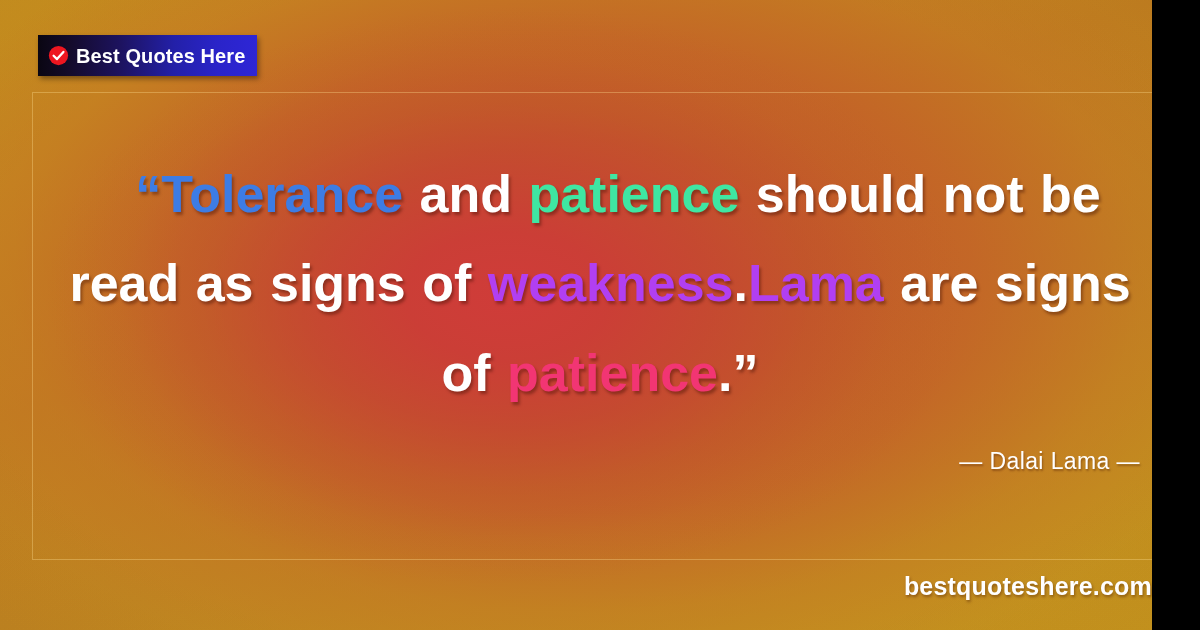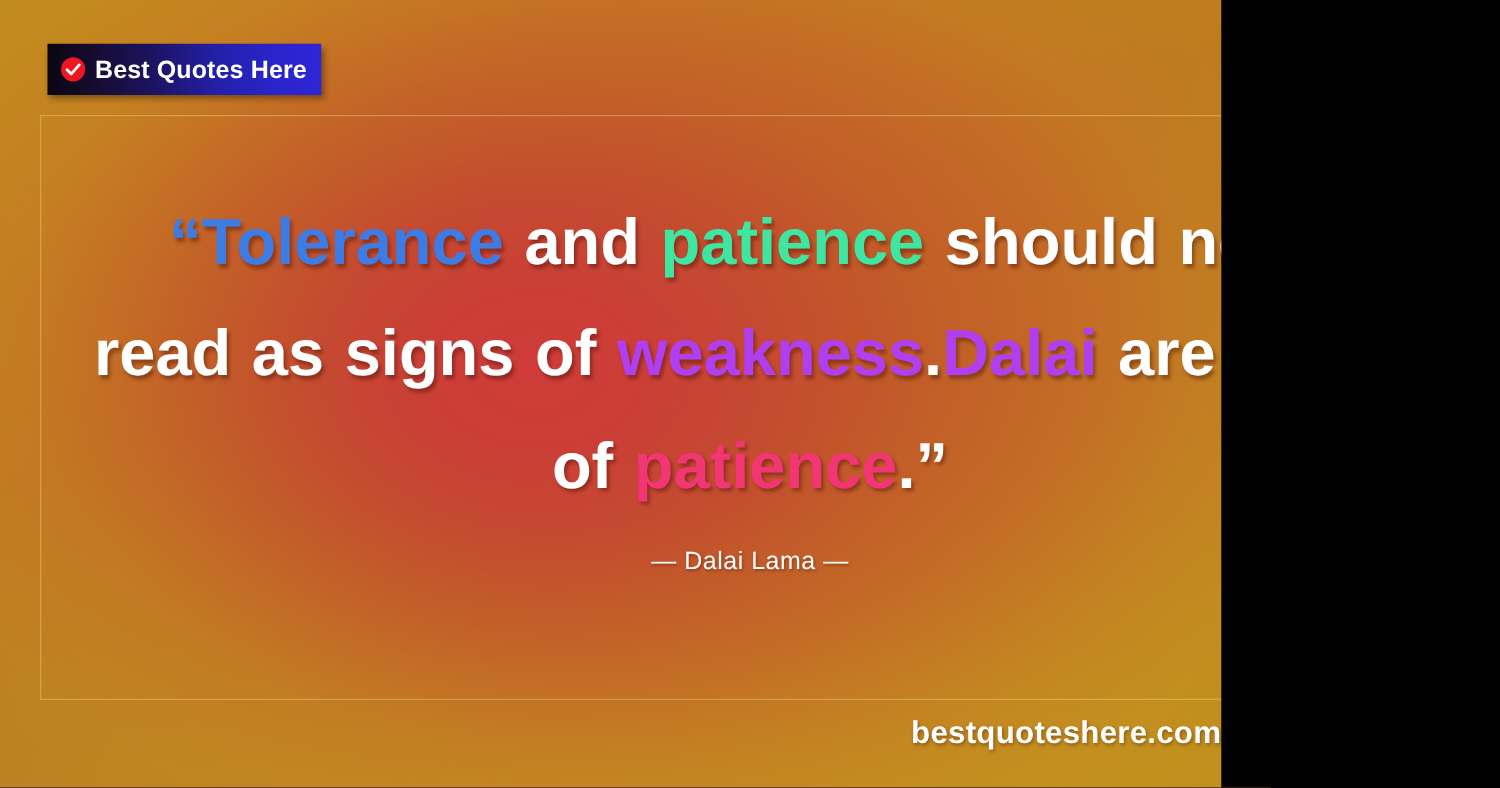--- a/index.html
+++ b/index.html
@@ -6,25 +6,24 @@
     margin: 0;
     padding: 0;
     background: #000;
   }
   body {
     font-family: "Liberation Sans", sans-serif;
   }
 
   #poster {
     position: relative;
-    width: 956px;
+    width: 1152px;
     height: 630px;
     overflow: hidden;
     background-color: #c07a1e;
-    padding-left: 21px;
   }
 
   
   .bg-base {
     position: absolute;
     inset: 0;
     background:
       linear-gradient(160deg, #c7901f 0%, #c4881f 18%, #c07d20 40%, #bf8421 62%, #c2901f 85%, #c6941e 100%);
   }
   .bg-orange {
@@ -115,26 +114,27 @@
     text-shadow: 2px 3px 3px rgba(60, 12, 0, 0.40);
     word-spacing: 2px;
   }
   .w-blue    { color: #3d7ce4; margin-left: 36px; }
   .w-green   { color: #3fe6a2; text-align: center; }
   .w-purple  { color: #b13ff2; }
   .w-pink    { color: #f23573; }
   .w-white   { color: #ffffff; }
 
   .attribution {
-    margin-top: 20px;
-    font-size: 20px;
+    margin-top: 30px;
+    font-size: 23px;
     font-weight: normal;
     color: #ffffff;
     letter-spacing: 0.4px;
     text-shadow: 1px 2px 2px rgba(60, 12, 0, 0.35);
+    text-align: right;
   }
 
   
   .footer {
     position: absolute;
     left: 0;
     right: 0;
     top: 572px;
     text-align: right;
   }
@@ -161,21 +161,21 @@
   <div class="badge">
     <svg class="badge-check" viewBox="0 0 24 24" aria-hidden="true">
       <circle cx="12" cy="12" r="11" fill="#ee1620"></circle>
       <path d="M6.4 12.3 L10.3 16.1 L17.6 7.9" fill="none" stroke="#ffffff" stroke-width="2.6" stroke-linecap="round" stroke-linejoin="round"></path>
     </svg>
     <span class="badge-label">Best Quotes Here</span>
   </div>
 
   <div class="quote-wrap">
     <div class="quote-text">
-      <span class="w-blue">“Tolerance</span><span class="w-white"> and </span><span class="w-green">patience</span><span class="w-white"> should not be read as signs of </span><span class="w-purple">weakness</span><span class="w-white">.</span><span class="w-purple">Dalai</span><span class="w-white"> are signs of </span><span class="w-pink">patience</span><span class="w-white">.”</span>
+      <span class="w-blue">“Tolerance</span><span class="w-white"> and </span><span class="w-green">patience</span><span class="w-white"> should not be read as signs of </span><span class="w-purple">weakness</span><span class="w-white">.</span><span class="w-purple">Lama</span><span class="w-white"> are signs of </span><span class="w-pink">patience</span><span class="w-white">.”</span>
     </div>
     <div class="attribution">— Dalai Lama —</div>
   </div>
 
   <div class="footer">
     <span class="footer-url">bestquoteshere.com</span>
   </div>
 
 </div>
 

